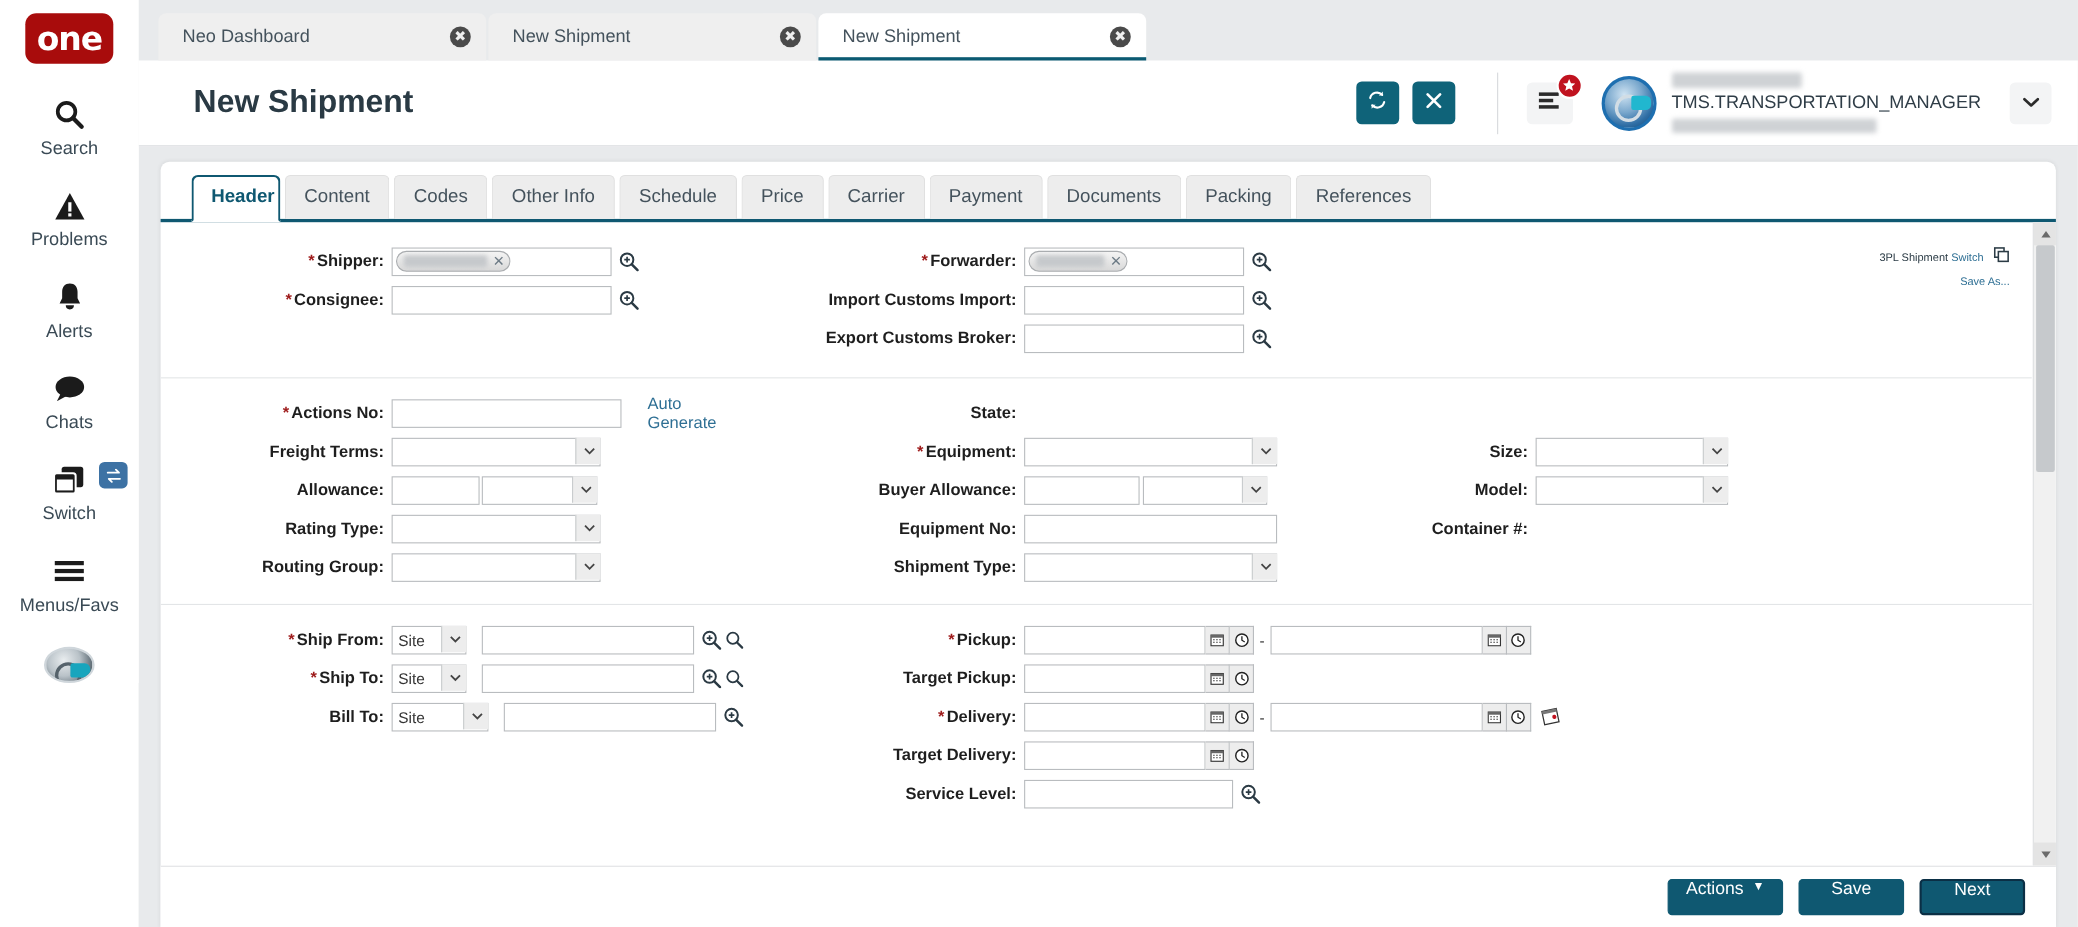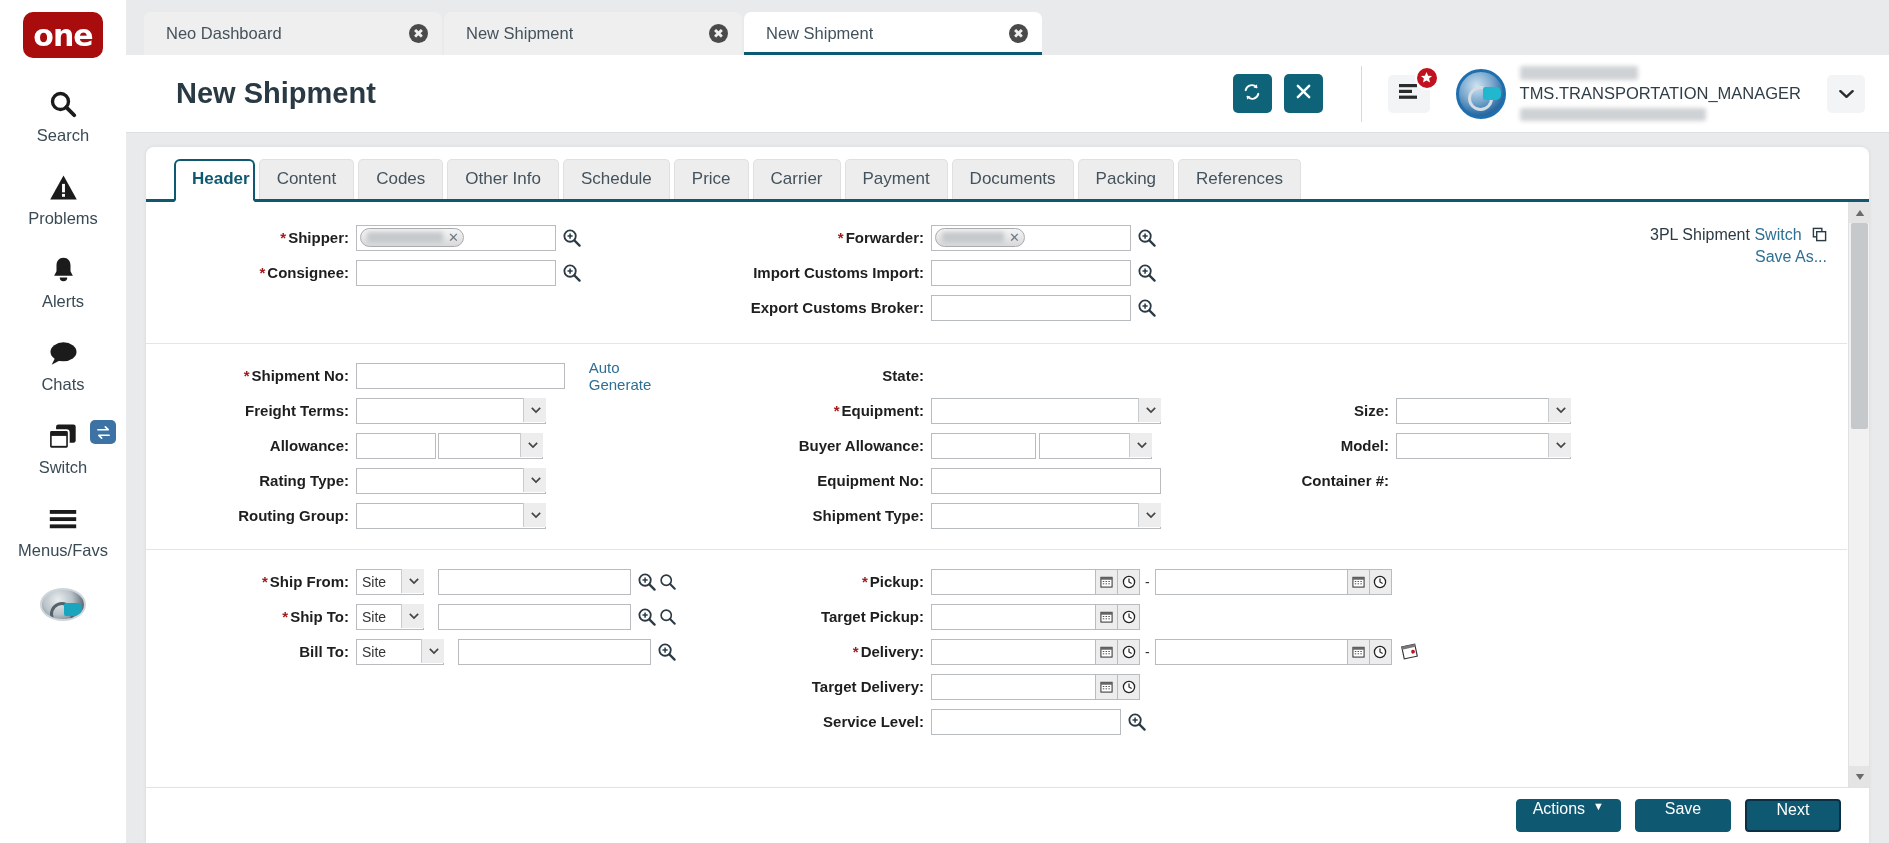--- a/index.html
+++ b/index.html
@@ -437,21 +437,21 @@
     margin-left: 24px;
     cursor: pointer;
   }
   .side-links {
     margin-left: auto;
     text-align: right;
     padding-top: 4px;
     white-space: nowrap;
   }
   .side-links .line1, .side-links .line2 {
-    font-size: 16px;
+    font-size: 10px;
     color: #2b3b45;
     line-height: 22px;
   }
   .side-links a { color: #2e6f94; text-decoration: none; cursor: pointer; }
 
   
   #vscroll {
     position: absolute;
     right: 0; top: 0; bottom: 0;
     width: 21px;
@@ -766,21 +766,21 @@
             <div class="line2">
               <a>Save As...</a>
             </div>
           </div>
         </div>
 
         <div class="form-section" style="padding-top:14px;padding-bottom:16px;">
           <div class="col col-left">
 
             <div class="frow">
-              <div class="flabel lw-190"><span class="req">*</span><span>Shipment No:</span></div>
+              <div class="flabel lw-190"><span class="req">*</span><span>Actions No:</span></div>
               <input class="tf w-232" value="" style="">
               <span class="auto-gen">Auto Generate</span>
             </div>
 
             <div class="frow">
               <div class="flabel lw-190">Freight Terms:</div>
               <span class="selwrap w-190">
                 <select class="sel"><option></option></select>
                 <svg class="carat" viewBox="0 0 12 8">
                       <path d="M1 1.5 L6 6.5 L11 1.5" fill="none" stroke="#444" stroke-width="2"></path>

